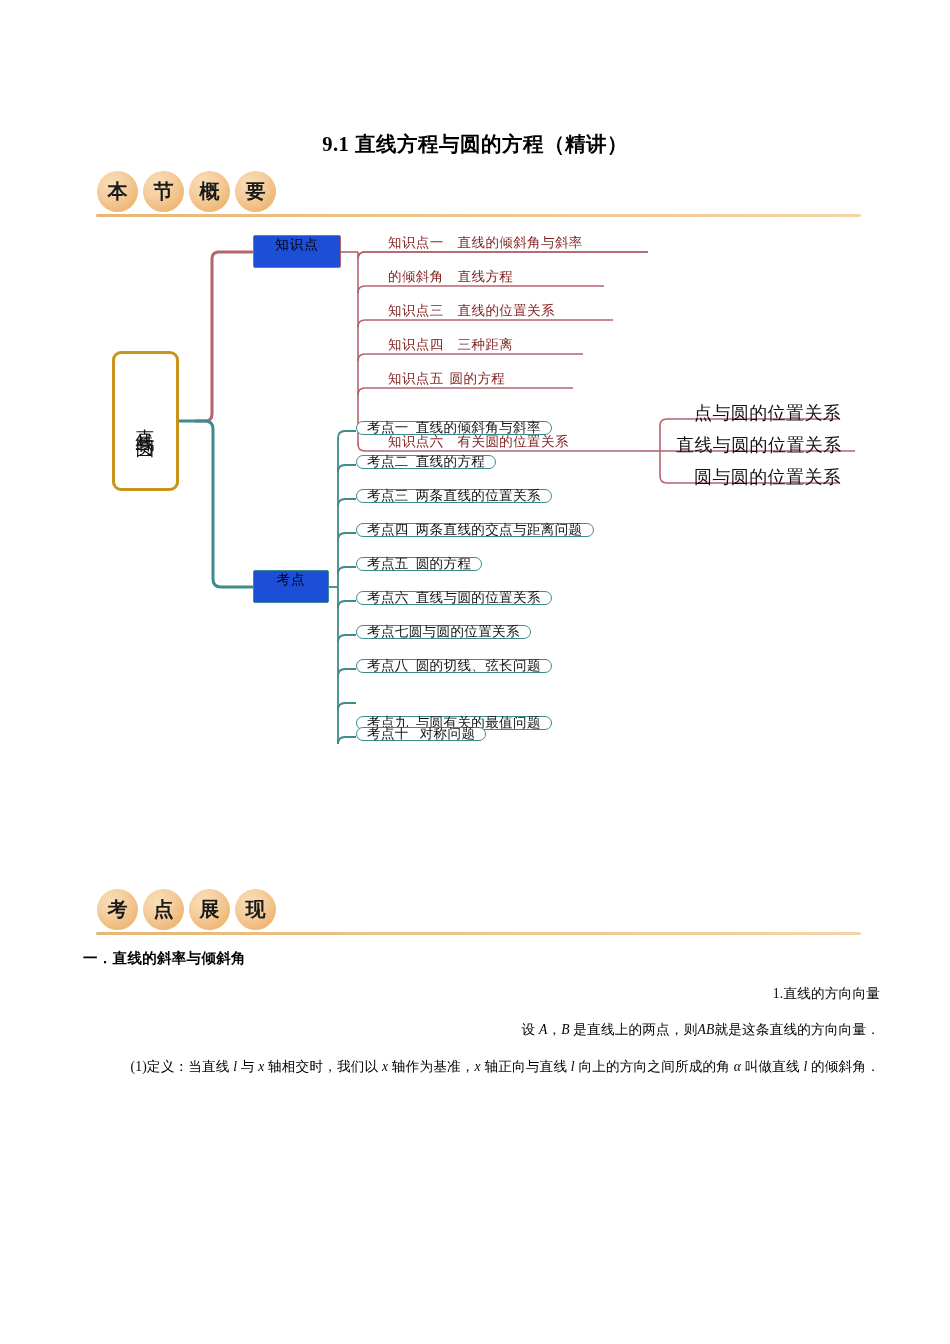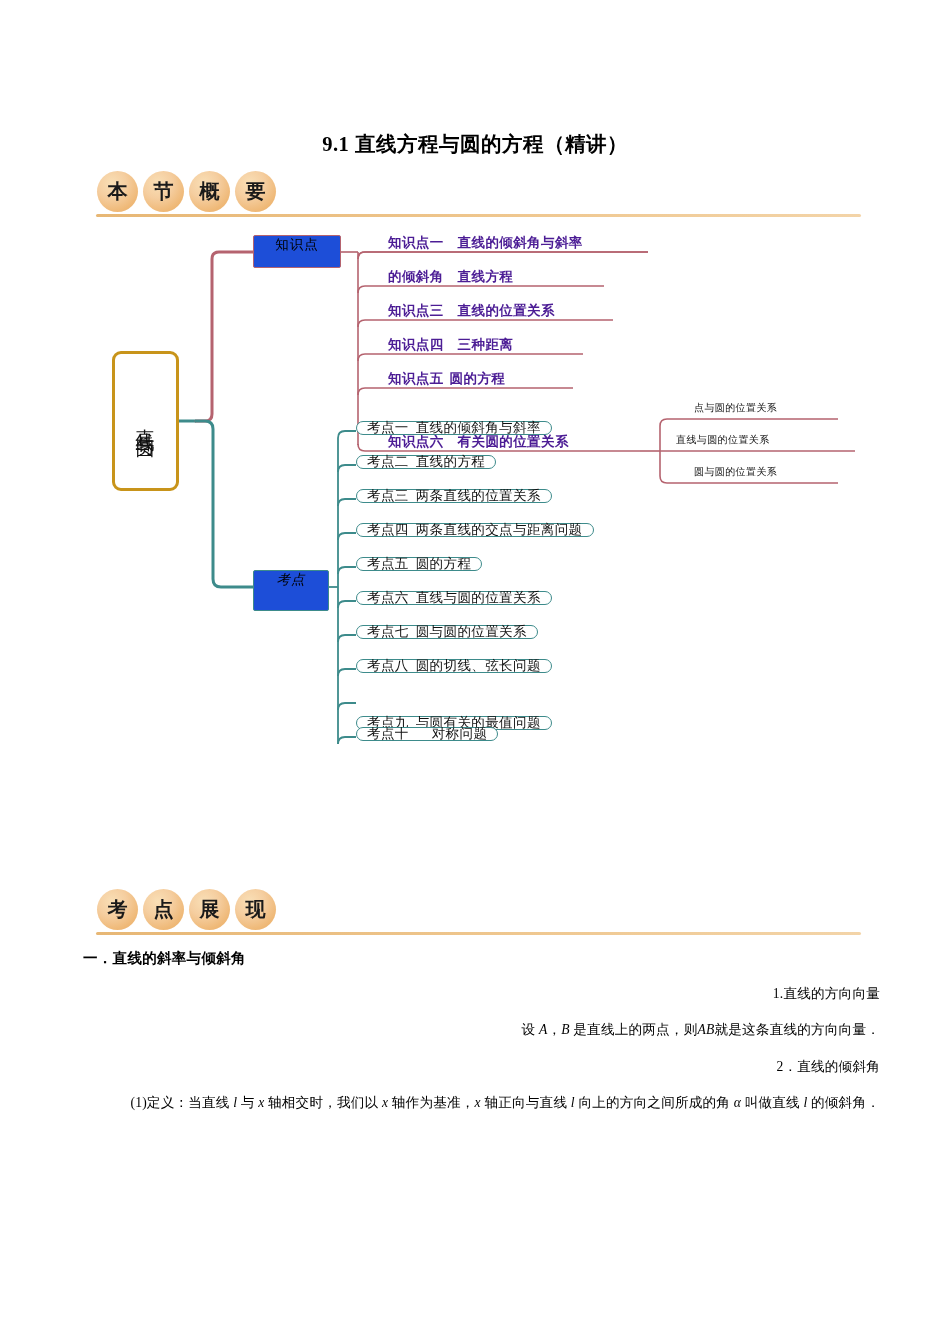--- a/index.html
+++ b/index.html
@@ -106,37 +106,35 @@
     align-items: flex-start;
     justify-content: center;
     font-size: 13.5px;
     letter-spacing: 1px;
   }
   .hub-knowledge {
     left: 253px; top: 12px; width: 88px; height: 33px;
     border: 1.6px solid #b5636f;
   }
   .hub-exam {
-    left: 253px; top: 347px; width: 76px; height: 41px;
+    left: 253px; top: 347px; width: 76px; height: 33px;
     border: 1.8px solid #3d8b8b;
-    font-style: italic;
   }
 
   
   .kleaf {
     font-size: 13.5px;
-    color: #4c1d95;
+    color: #7f1d1d;
     letter-spacing: 0.4px;
-    font-weight: bold;
   }
   .kleaf .kno { margin-right: 14px; }
 
   
   .ksub {
-    font-size: 10px;
+    font-size: 18px;
     color: #111;
     letter-spacing: 0.4px;
   }
 
   
   .ebox {
     border: 1.8px solid #3d8b8b;
     border-radius: 7px;
     background: #ffffff;
     height: 14px;
@@ -303,39 +301,39 @@
       </span>
   </div>
   <div class="node" style="left:356px; top:365px;">
     <span class="ebox">
         <span style="margin-right:7px;">考点六</span>
         <span>直线与圆的位置关系</span>
       </span>
   </div>
   <div class="node" style="left:356px; top:399px;">
     <span class="ebox">
-        <span style="margin-right:7px;">考点七</span>
+        <span style="">考点七</span>
         <span>圆与圆的位置关系</span>
       </span>
   </div>
   <div class="node" style="left:356px; top:433px;">
     <span class="ebox">
         <span style="margin-right:7px;">考点八</span>
         <span>圆的切线、弦长问题</span>
       </span>
   </div>
   <div class="node" style="left:356px; top:490px;">
     <span class="ebox">
         <span style="margin-right:7px;">考点九</span>
         <span>与圆有关的最值问题</span>
       </span>
   </div>
   <div class="node" style="left:356px; top:501px;">
     <span class="ebox">
-        <span style="margin-right:23px;">考点十</span>
+        <span style="margin-right:11px;">考点十</span>
         <span>对称问题</span>
       </span>
   </div>
 </div>
 
 <div class="section-badge">
   <div class="badge-circles">
     <span class="badge-circle">考</span>
     <span class="badge-circle">点</span>
     <span class="badge-circle">展</span>
@@ -343,17 +341,16 @@
   </div>
   <div class="badge-rule"></div>
 </div>
 
 <div class="body-wrap">
   <div class="heading-1">一．直线的斜率与倾斜角</div>
   <div class="para">1.直线的方向向量</div>
   <div class="para">
     <span>设 </span><span class="mathit">A</span><span>，</span><span class="mathit">B</span><span> 是直线上的两点，则</span><span class="mathit">AB</span><span>就是这条直线的方向向量．</span>
   </div>
-  <div class="para">2．直线的倾斜角</div>
   <div class="para">
     <span>(1)定义：当直线 </span><span class="mathit">l</span><span> 与 </span><span class="mathit">x</span><span> 轴相交时，我们以 </span><span class="mathit">x</span><span> 轴作为基准，</span><span class="mathit">x</span><span> 轴正向与直线 </span><span class="mathit">l</span><span> 向上的方向之间所成的角 </span><span class="mathit">α</span><span> 叫做直线 </span><span class="mathit">l</span><span> 的倾斜角．</span>
   </div>
 </div>
 
 </body></html>

